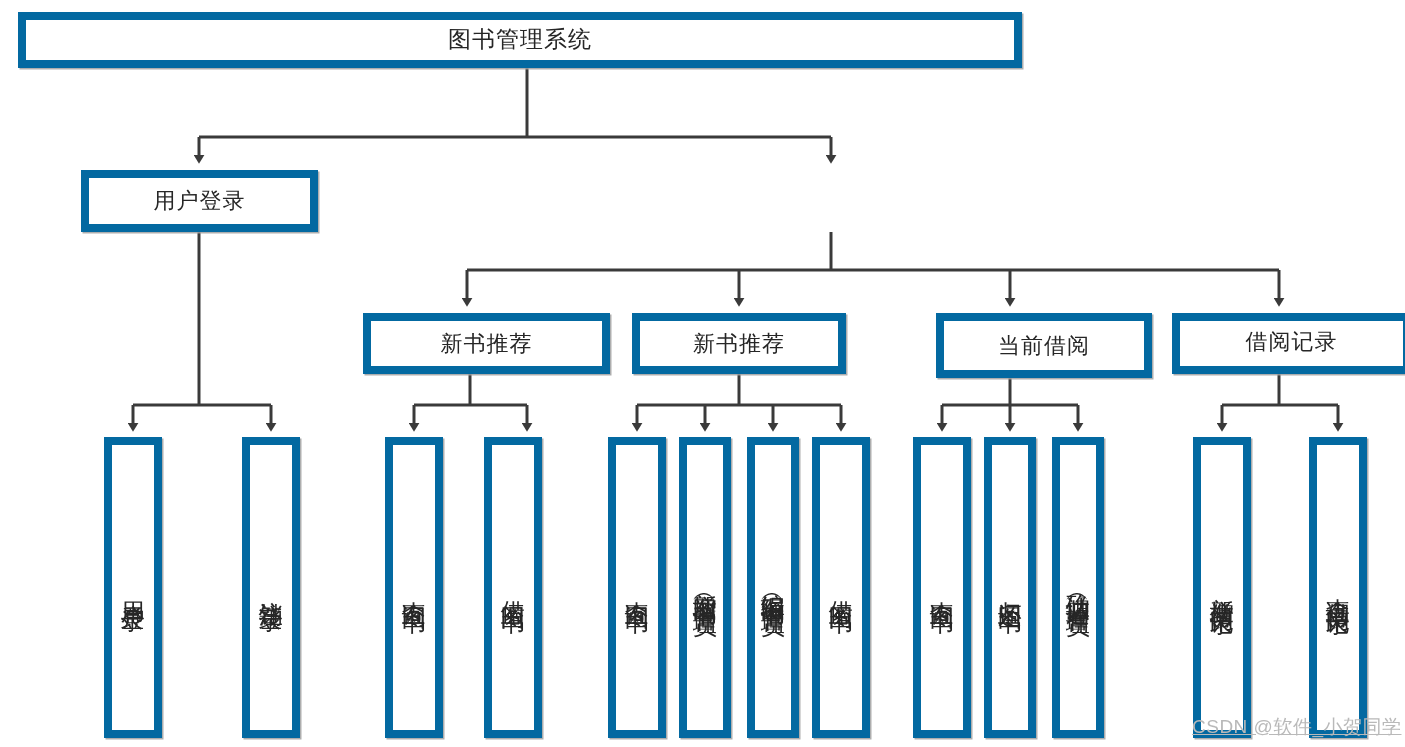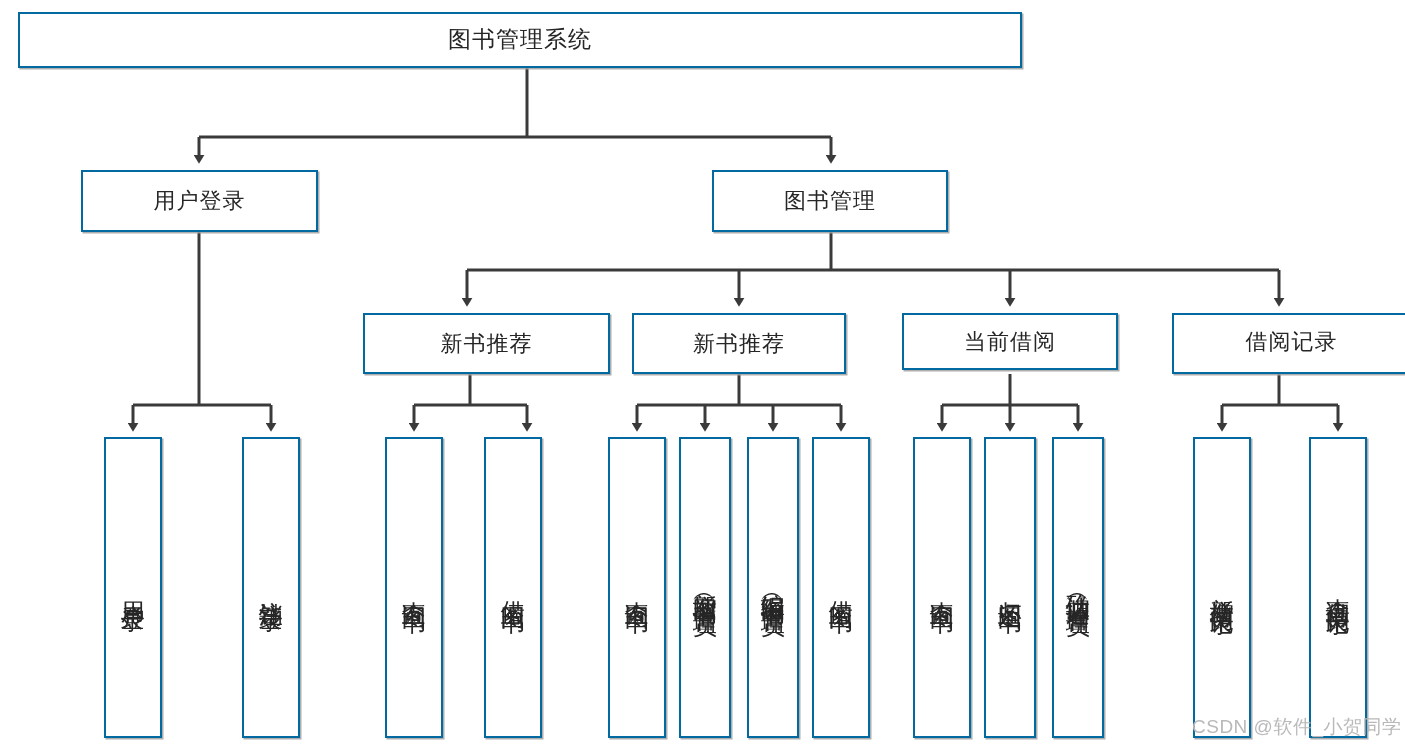--- a/index.html
+++ b/index.html
@@ -24,21 +24,21 @@
     left: 0;
     top: 0;
     width: 1405px;
     height: 747px;
     pointer-events: none;
   }
   .node {
     position: absolute;
     box-sizing: border-box;
     background: #ffffff;
-    border: 2px solid #0369a1;
+    border: 8px solid #0369a1;
     display: flex;
     align-items: center;
     justify-content: center;
     box-shadow: 1.5px 1.5px 0 rgba(160,160,160,0.85);
   }
   .node .label {
     font-size: 22px;
     line-height: 1.18;
     letter-spacing: 1px;
     color: #262626;
@@ -125,31 +125,28 @@
     </g>
   </svg>
 
   <div class="node root" style="left:18px; top:12px; width:1004px; height:56px;">
     <span class="label">图书管理系统</span>
   </div>
 
   <div class="node" style="left:81px; top:170px; width:237px; height:62px;">
     <span class="label">用户登录</span>
   </div>
-  <div class="node" style="left:712px; top:170px; width:236px; height:62px;">
-    <span class="label">图书管理</span>
-  </div>
 
   <div class="node" style="left:363px; top:313px; width:247px; height:61px;">
     <span class="label">新书推荐</span>
   </div>
   <div class="node" style="left:632px; top:313px; width:214px; height:61px;">
     <span class="label">新书推荐</span>
   </div>
-  <div class="node" style="left:902px; top:313px; width:216px; height:57px;">
+  <div class="node" style="left:936px; top:313px; width:216px; height:65px;">
     <span class="label">当前借阅</span>
   </div>
   <div class="node" style="left:1172px; top:313px; width:239px; height:61px;font-family:Liberation Mono, monospace;">
     <span class="label">借阅记录</span>
   </div>
 
   <div class="node leaf" style="left:104px; top:437px; width:58px; height:301px;">
     <span class="label">用户登录</span>
   </div>
   <div class="node leaf" style="left:242px; top:437px; width:58px; height:301px;">
@@ -186,15 +183,15 @@
     <span class="label">确认归还（管理员）</span>
   </div>
 
   <div class="node leaf" style="left:1193px; top:437px; width:58px; height:301px;">
     <span class="label">新增借阅记录</span>
   </div>
   <div class="node leaf" style="left:1309px; top:437px; width:58px; height:301px;">
     <span class="label">查询借阅记录</span>
   </div>
 
-  <div class="watermark" style="left:1192px; top:714px;">CSDN @软件_小贺同学</div>
+  <div class="watermark" style="left:1192px; top:714px;text-decoration:underline;">CSDN @软件_小贺同学</div>
 
 </div>
 
 </body></html>

